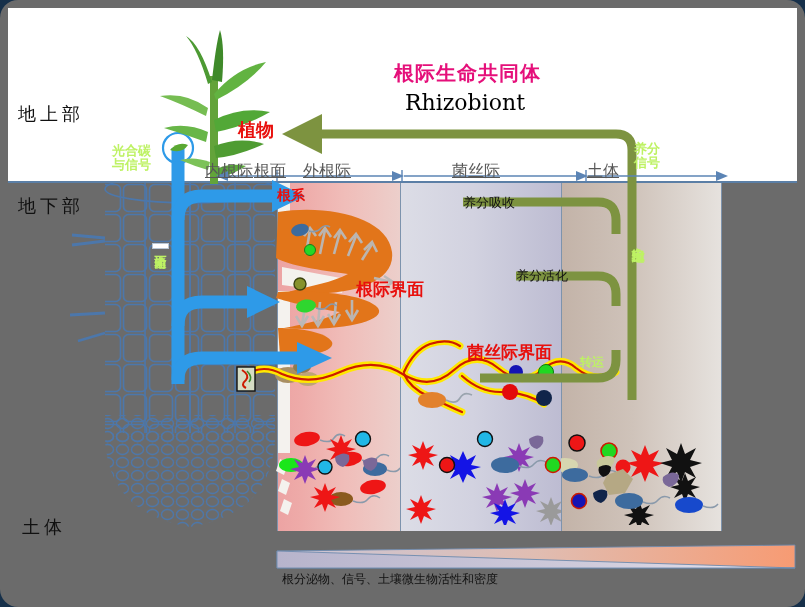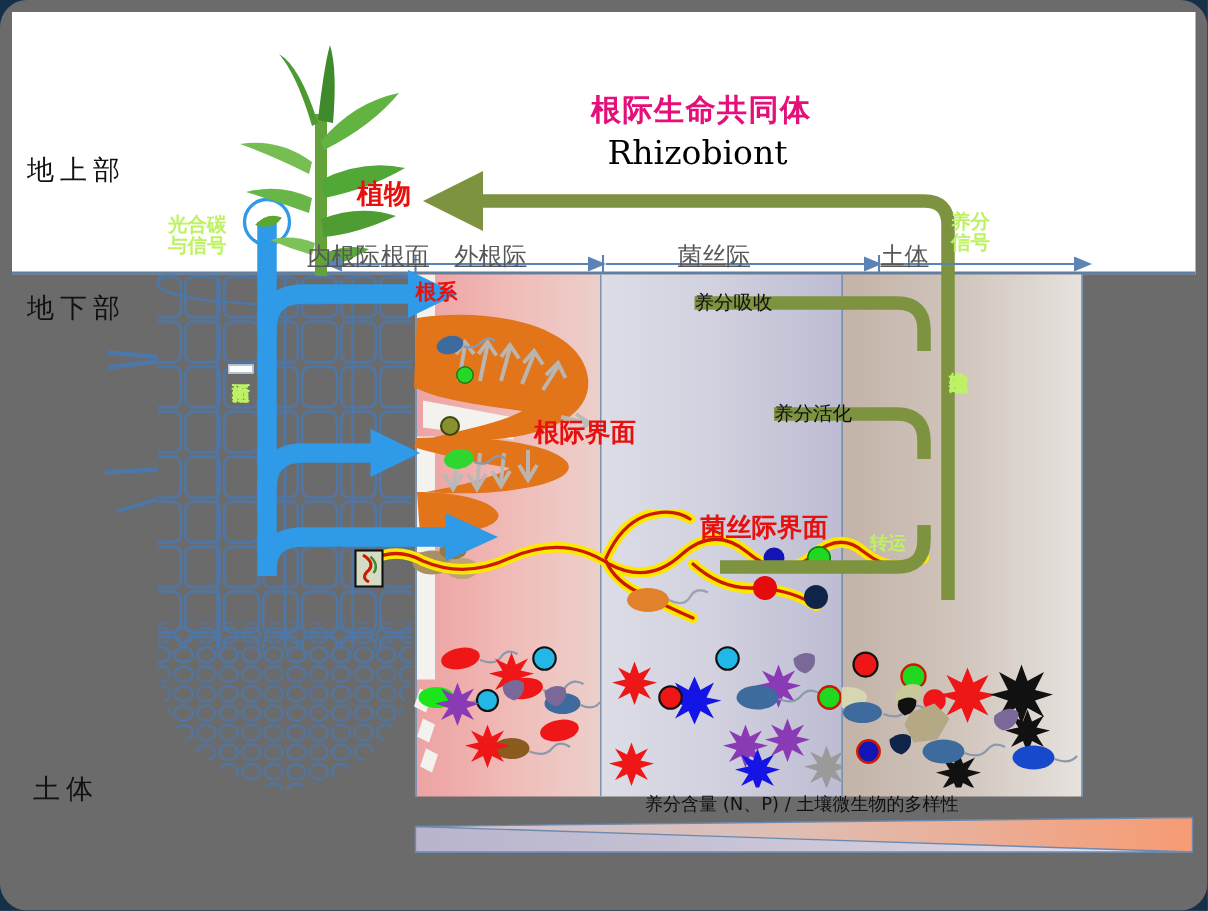--- a/index.html
+++ b/index.html
@@ -367,15 +367,15 @@
   <div class="lbl cjk blk" id="lab-uptake">养分吸收</div>
   <div class="lbl cjk blk" id="lab-activate">养分活化</div>
   <div class="lbl cjk blue" id="lab-translocate">转运</div>
 
   <div class="lbl cjk zonetick" style="left:205px;top:163px">内根际</div>
   <div class="lbl cjk zonetick" style="left:254px;top:163px">根面</div>
   <div class="lbl cjk zonetick" style="left:303px;top:163px">外根际</div>
   <div class="lbl cjk zonetick" style="left:452px;top:163px">菌丝际</div>
   <div class="lbl cjk zonetick" style="left:587px;top:163px">土体</div>
 
-  <div class="lbl cjk blk" id="leg-top">养分含量 (N、P) / 土壤微生物的多样性</div>
+  <div class="lbl cjk blk" id="leg-bot">根分泌物、信号、土壤微生物活性和密度</div>
 
 </div>
 
 </body></html>

